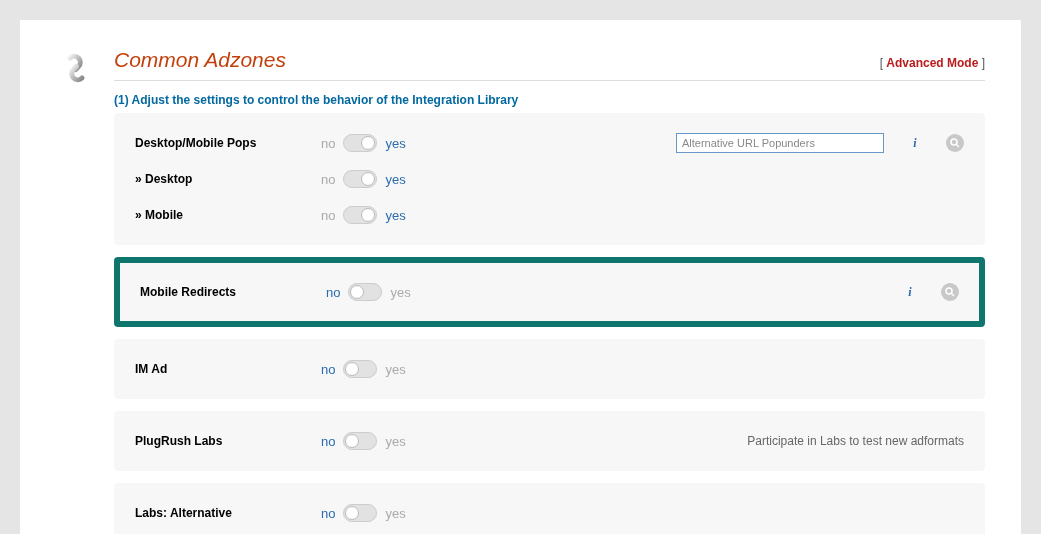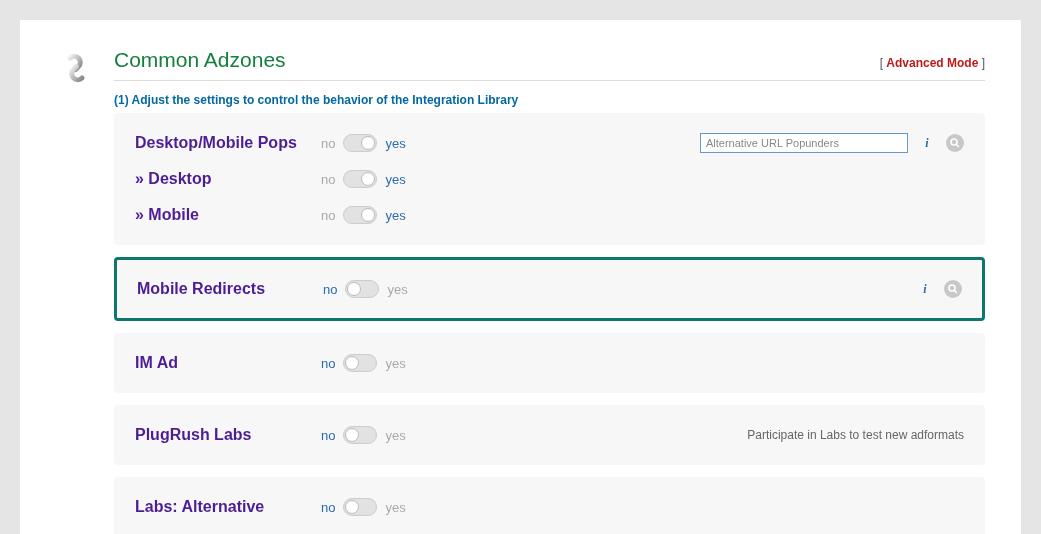--- a/index.html
+++ b/index.html
@@ -26,42 +26,42 @@
     .header-icon { margin-right: 18px; flex-shrink: 0; }
     .header-text { flex: 1; }
     .header-top {
       display: flex;
       justify-content: space-between;
       align-items: baseline;
       border-bottom: 1px solid #ddd;
       padding-bottom: 8px;
       margin-bottom: 12px;
     }
-    .main-title { font-size: 21px; font-weight: 400; color: #15803d; }
+    .main-title { font-size: 21px; font-weight: 400; color: #c2410c; font-style: italic; }
     .adv-mode { font-size: 12px; color: #555; }
     .adv-mode-link { color: #b91c1c; font-weight: bold; text-decoration: none; cursor: pointer; }
     .subtitle { font-size: 12px; font-weight: bold; color: #0369a1; }
     .section {
       background: #f7f7f7;
       border-radius: 4px;
       padding: 14px 20px;
       margin-bottom: 12px;
       border: 1px solid transparent;
     }
-    .section.highlight { border: 3px solid #0f766e; }
+    .section.highlight { border: 6px solid #0f766e; }
     .row {
       display: flex;
       align-items: center;
       min-height: 30px;
       margin-bottom: 6px;
     }
     .row:last-child { margin-bottom: 0; }
-    .row-label { width: 180px; font-size: 16px; font-weight: bold; color: #4c1d95; }
+    .row-label { width: 180px; font-size: 12px; font-weight: bold; color: #000000; }
     .row-toggle { display: flex; align-items: center; }
-    .row-right { margin-left: auto; display: flex; align-items: center; gap: 10px; }
+    .row-right { margin-left: auto; display: flex; align-items: center; gap: 22px; }
     .toggle-no, .toggle-yes { font-size: 13px; padding: 0 6px; cursor: pointer; }
     .active-txt { color: #2b6cb0; font-weight: 400; }
     .inactive-txt { color: #aaa; }
     .switch {
       width: 34px; height: 18px; border-radius: 9px; background: #e2e2e2;
       border: 1px solid #ccc; position: relative; cursor: pointer; margin: 0 2px;
       flex-shrink: 0;
     }
     .switch .knob {
       width: 14px; height: 14px; border-radius: 50%; background: #fff;

